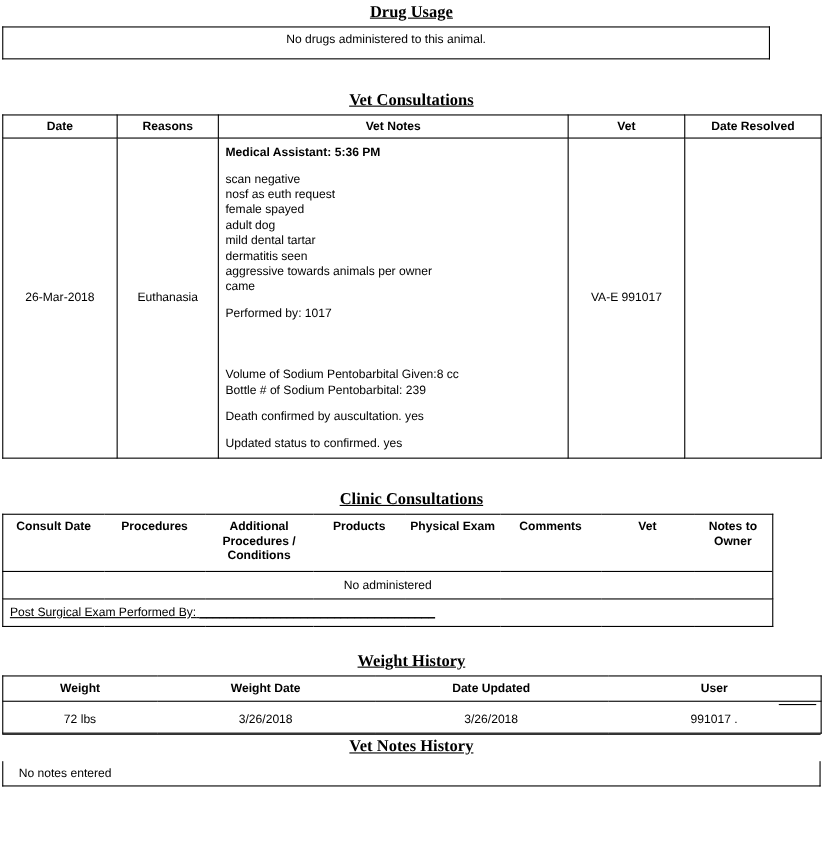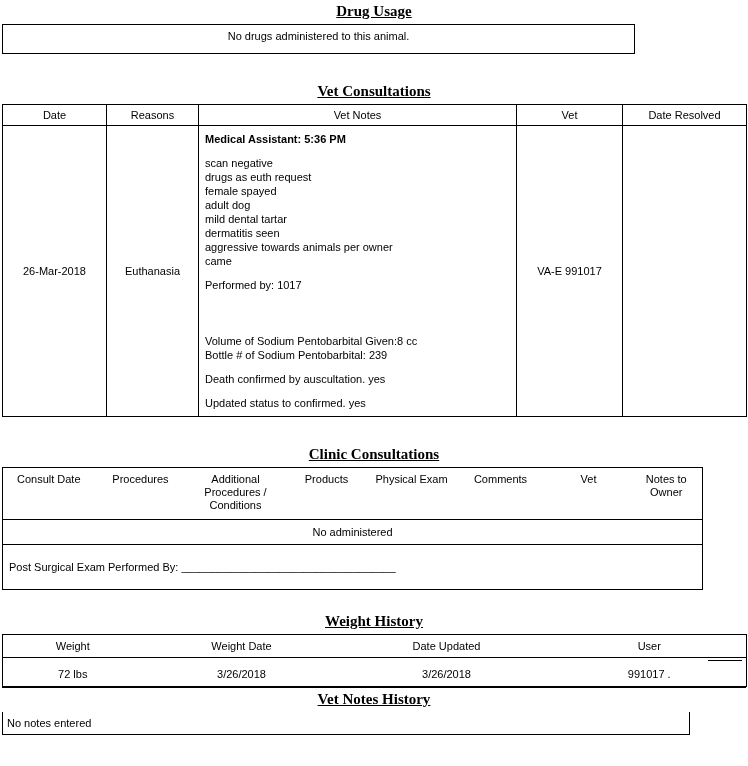--- a/index.html
+++ b/index.html
@@ -25,34 +25,34 @@
     font-family: "Liberation Serif", serif;
     font-weight: bold;
     font-size: 15px;
     text-align: center;
     margin: 0;
     padding: 3px 0 4px 0;
     text-decoration: underline;
   }
   table {
     border-collapse: collapse;
-    width: 633px;
+    width: 698px;
     table-layout: fixed;
   }
   table.bordered, table.bordered td, table.bordered th {
     border: 1px solid #000000;
   }
   td, th {
     padding: 2px 4px;
     vertical-align: top;
     font-size: 11px;
   }
   th {
     text-align: center;
-    font-weight: normal;
+    font-weight: bold;
     font-size: 11px;
   }
   .center { text-align: center; }
   .mid { vertical-align: middle; }
 
   
   .drug-row td {
     text-align: center;
     padding: 5px 4px;
     height: 18px;
@@ -73,22 +73,23 @@
     padding: 5px 3px 7px 3px;
     font-size: 11px;
     line-height: 13px;
   }
   .clinic-head-row th { border-bottom: 1px solid #000; margin-top: 46px; }
   .no-consult td {
     text-align: center;
     padding: 6px 4px;
   }
   .post-surg td {
-    padding: 16px 6px;
+    padding: 6px 6px;
     text-align: left;
+    text-decoration: underline;
   }
 
   
   .weight-table th {
     padding: 5px 3px;
     border-bottom: 1px solid #000;
   }
   .weight-table td {
     text-align: center;
     padding: 10px 3px 6px 3px;
@@ -103,22 +104,22 @@
     position: absolute;
     right: 4px;
     top: 2px;
   }
   .spacer-20 { height: 20px; }
   .spacer-26 { height: 26px; }
 
   .notes-history-box {
     border: 1px solid #000;
     border-top: none;
-    padding: 5px 4px;
-    width: 688px;
+    padding: 5px 14px;
+    width: 744px;
     box-sizing: border-box;
     font-size: 11px;
   }
   .vet-notes-hist-title {
     border-top: 1px solid #000;
     text-align: center;
   }
 </style>
 </head>
 <body>
@@ -156,21 +157,21 @@
         <th>Vet</th>
         <th>Date Resolved</th>
       </tr>
       <tr>
         <td class="center mid">26-Mar-2018</td>
         <td class="center mid">Euthanasia</td>
         <td class="vet-notes-cell">
           <div style="font-weight:bold">Medical Assistant: 5:36 PM</div>
           <div class="gap-sm"></div>
           <div>scan negative</div>
-          <div>drugs as euth request</div>
+          <div>nosf as euth request</div>
           <div>female spayed</div>
           <div>adult dog</div>
           <div>mild dental tartar</div>
           <div>dermatitis seen</div>
           <div>aggressive towards animals per owner</div>
           <div>came</div>
           <div class="gap-sm"></div>
           <div>Performed by: 1017</div>
           <div class="gap-lg"></div>
           <div class="gap-md"></div>

